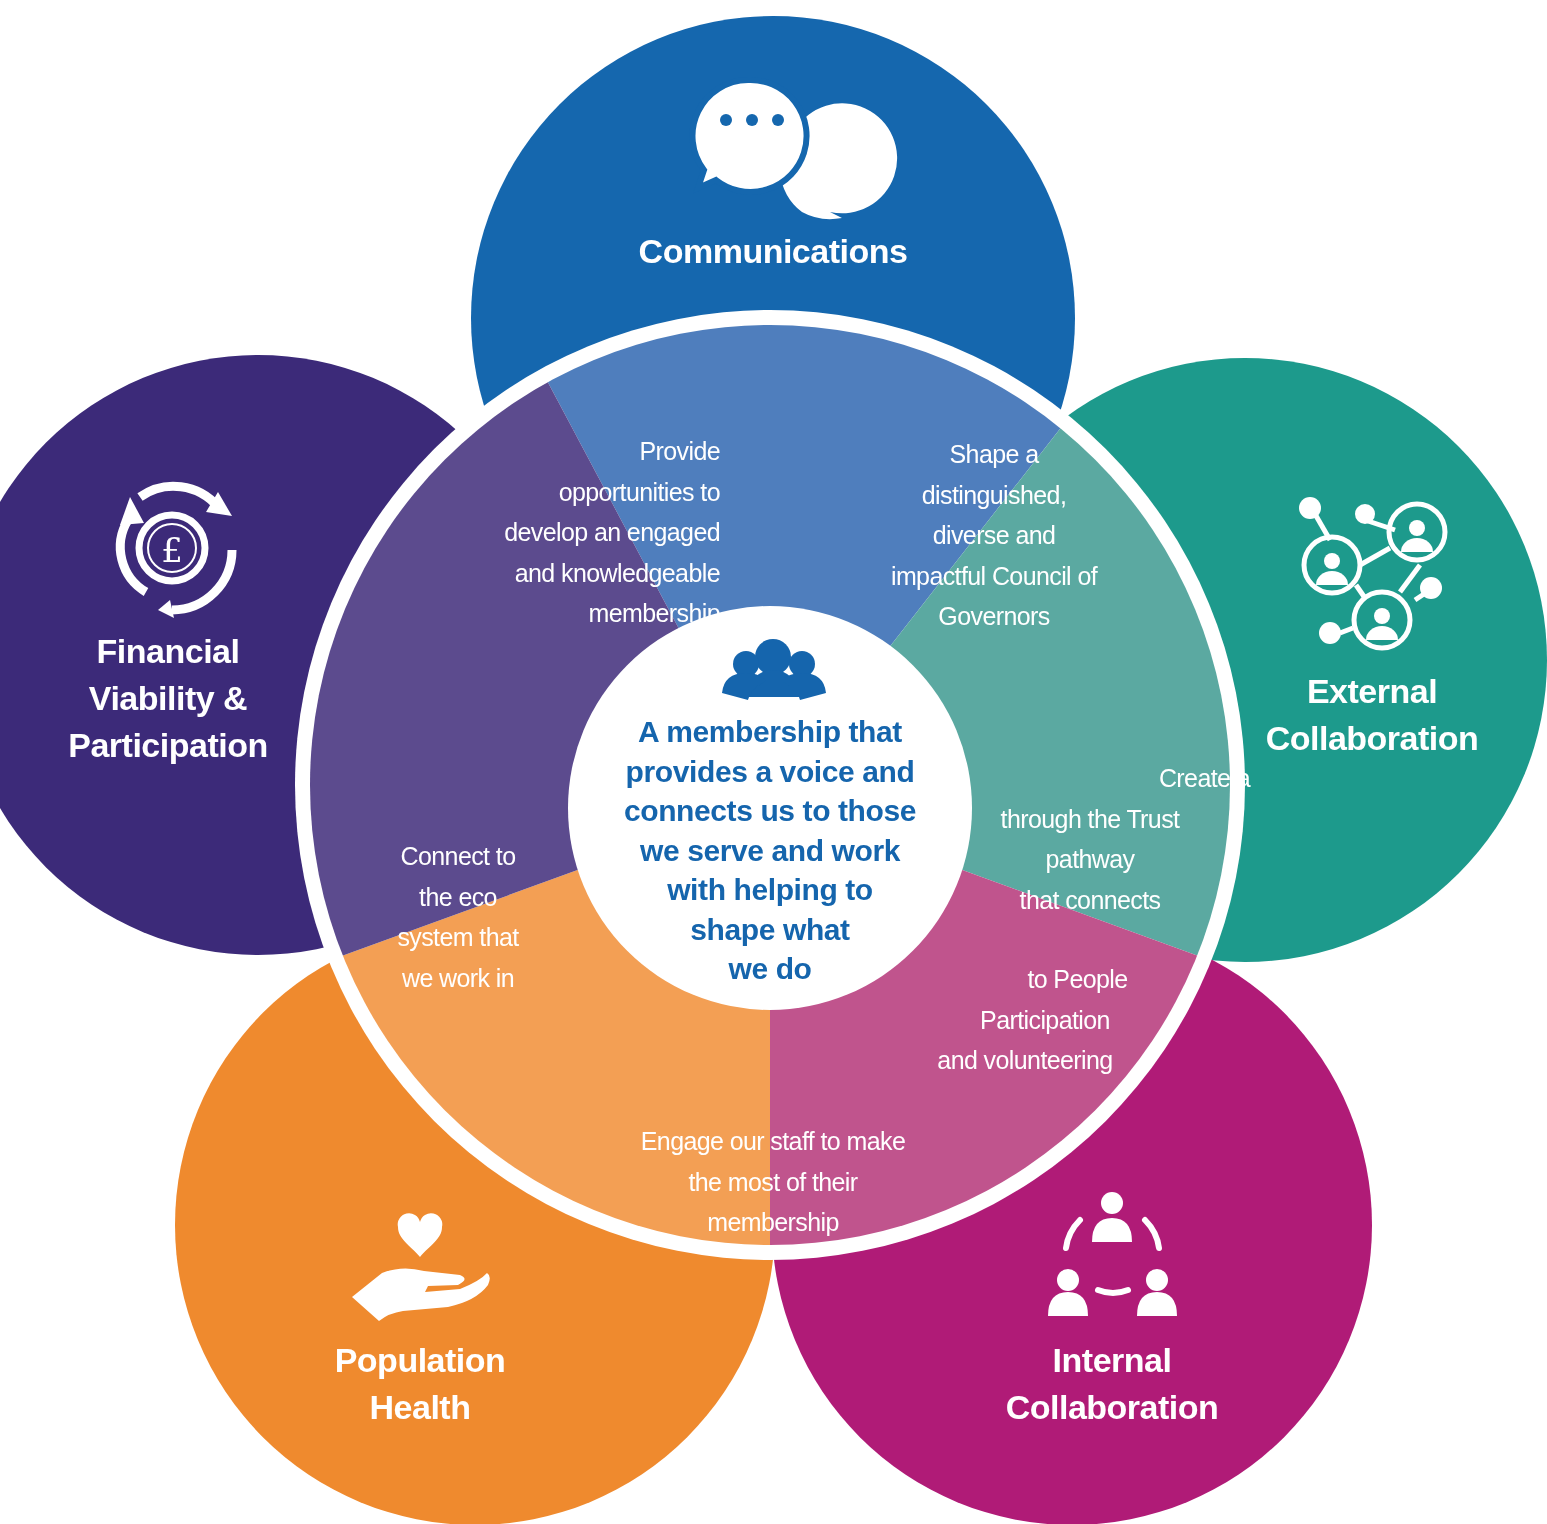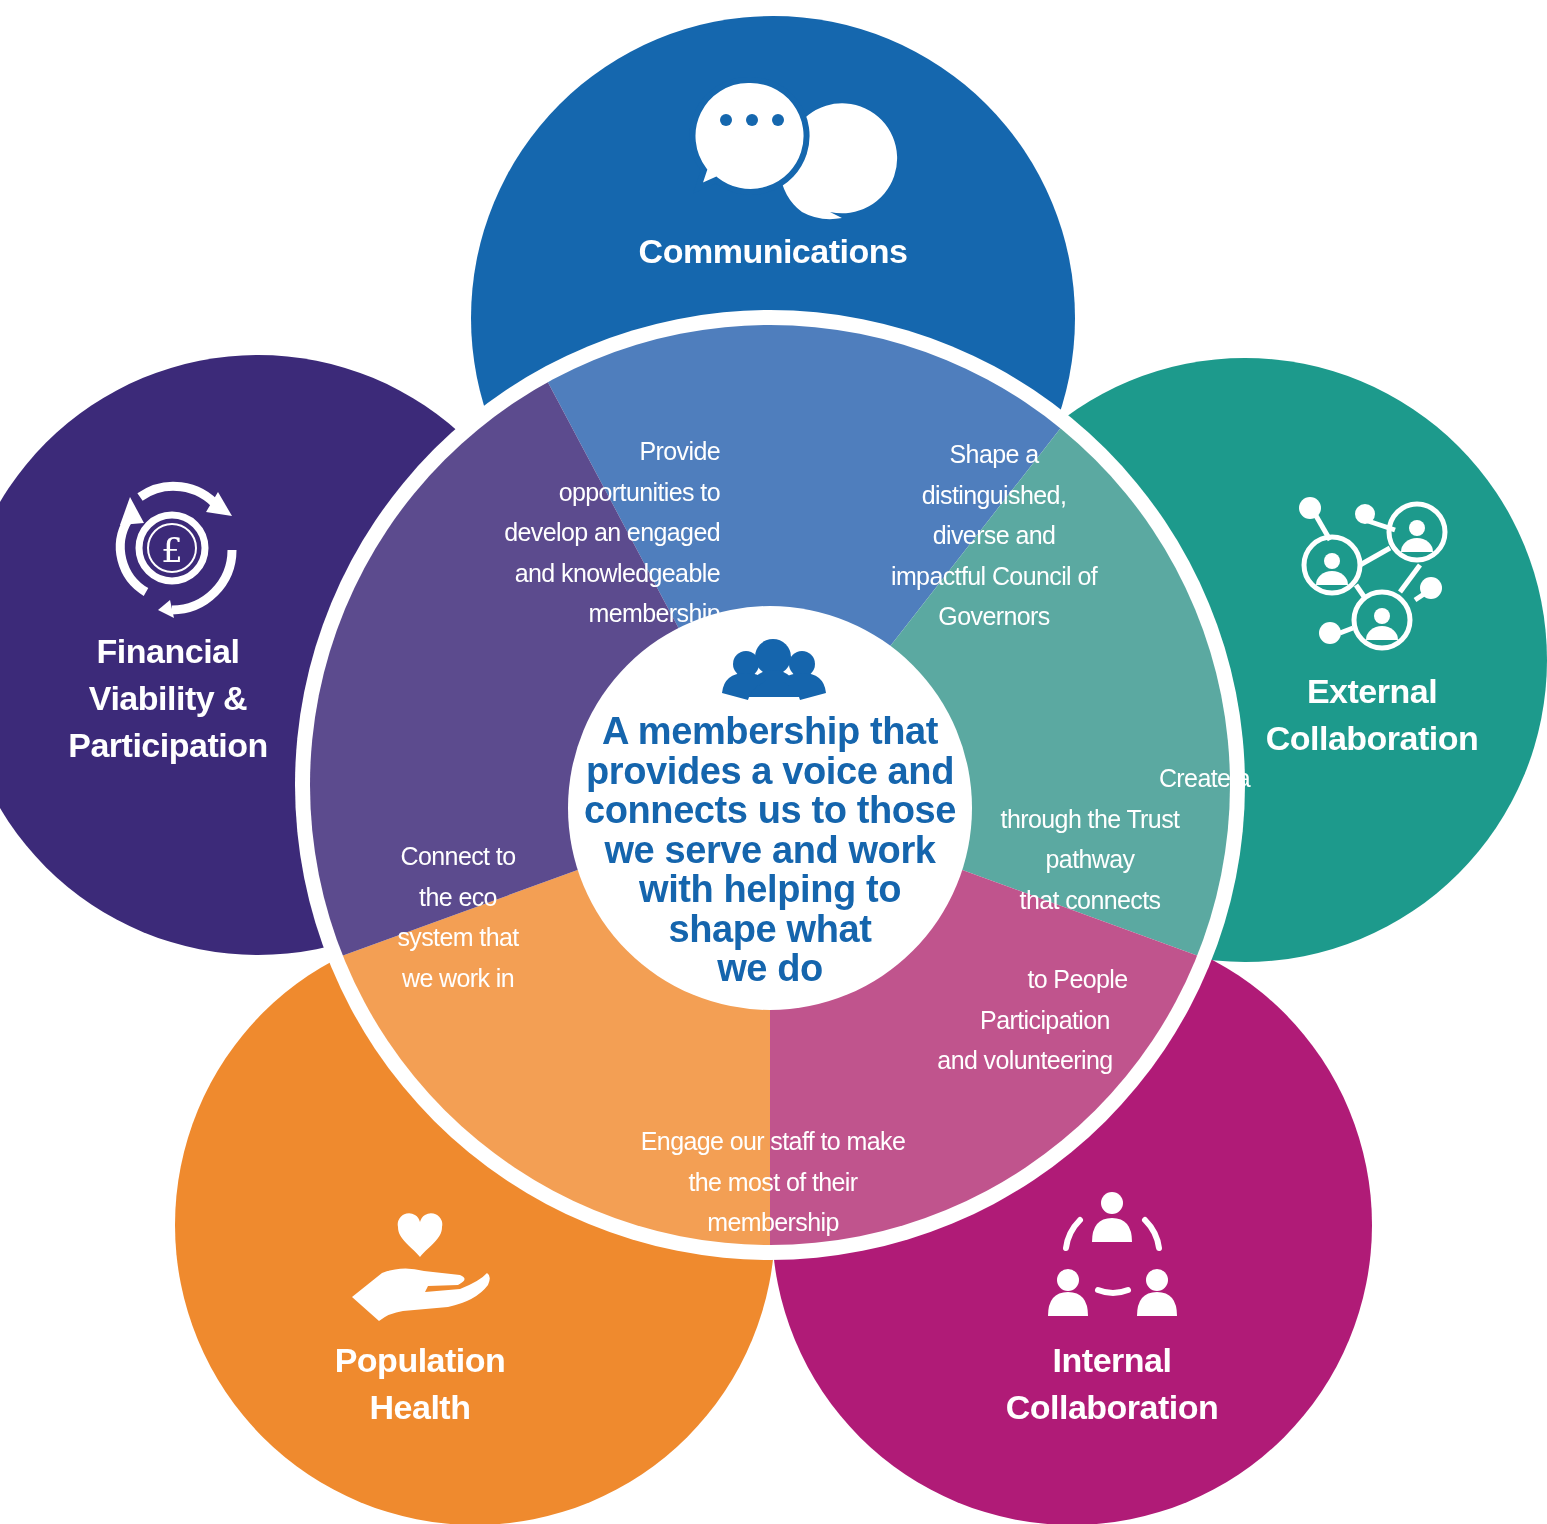--- a/index.html
+++ b/index.html
@@ -2,21 +2,21 @@
 <html><head>
 <meta charset="utf-8">
 <style>
   html, body { margin: 0; padding: 0; background: #ffffff; }
   body { width: 1547px; height: 1524px; position: relative; overflow: hidden;
          font-family: "Liberation Sans", "DejaVu Sans", sans-serif; }
   #diagram { position: absolute; left: 0; top: 0; }
   .lbl { position: absolute; text-align: center; color: #ffffff; }
   .outer-title { font-weight: bold; font-size: 34px; line-height: 47px; letter-spacing: -0.5px; }
   .seg-text { font-size: 25px; line-height: 40.5px; letter-spacing: -0.6px; }
-  .center-text { color: #1565ad; font-weight: bold; font-size: 38px; line-height: 39.5px; letter-spacing: -0.4px; }
+  .center-text { color: #1565ad; font-weight: bold; font-size: 30px; line-height: 39.5px; letter-spacing: -0.4px; }
   .line { display: block; white-space: nowrap; }
 </style>
 </head>
 <body>
 
 <svg id="diagram" width="1547" height="1524" viewBox="0 0 1547 1524">
 
   <circle id="c-comm" cx="773" cy="318" r="302" fill="#1567ae"></circle>
   <circle id="c-fin" cx="258" cy="655" r="300" fill="#3c2a79"></circle>
   <circle id="c-ext" cx="1245" cy="660" r="302" fill="#1d9a8c"></circle>

